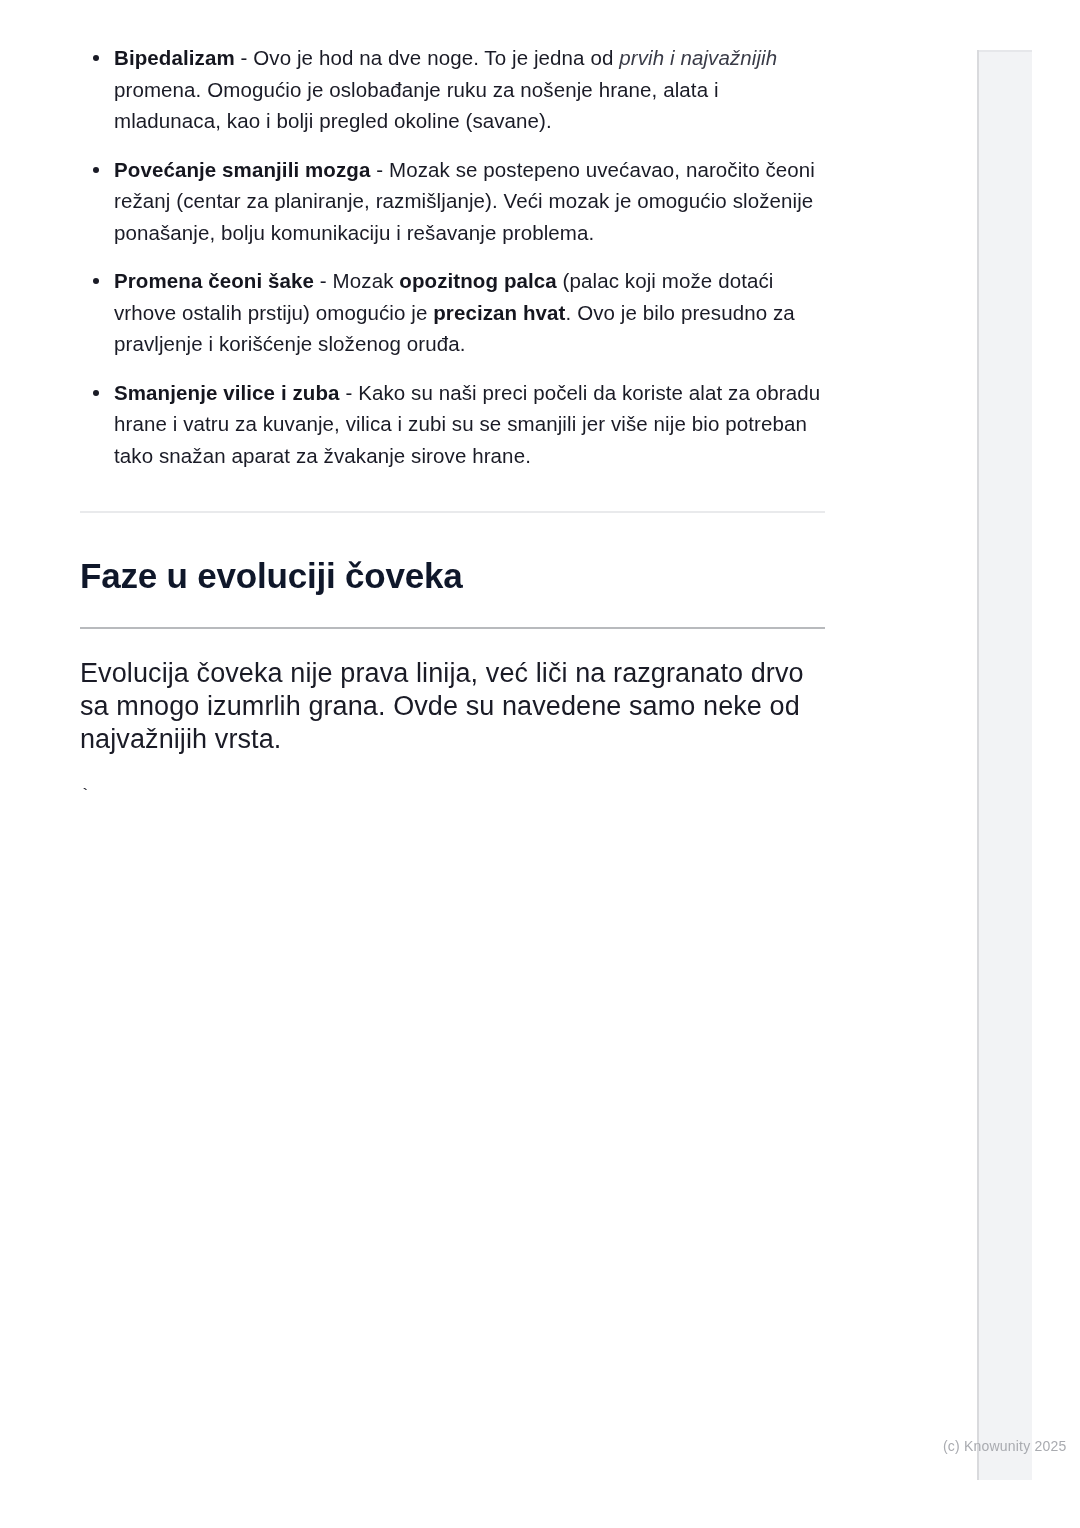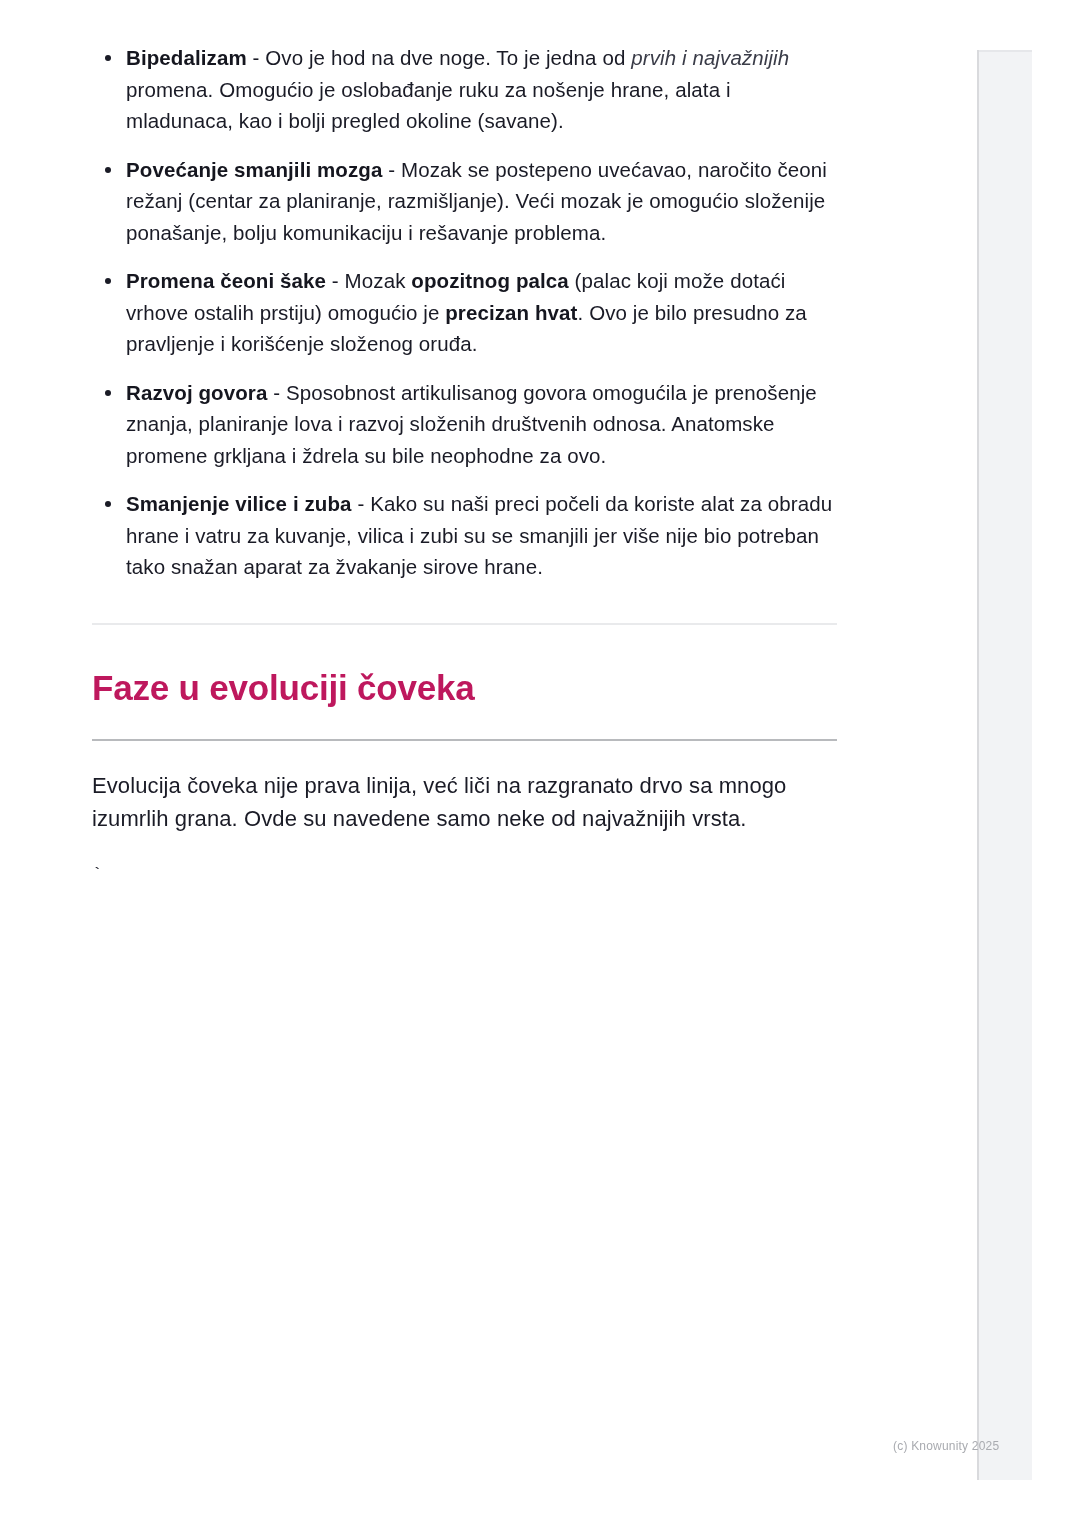--- a/index.html
+++ b/index.html
@@ -39,21 +39,21 @@
     position: absolute;
     left: 0; top: 0;
     width: 100%;
     height: 2px;
     background: #e6e7ea;
   }
 
   
   .content {
     position: absolute;
-    left: 92px;
+    left: 80px;
     top: 42px;
     width: 745px;
   }
 
   
   ul.feature-list {
     list-style: none;
     margin: 0;
     padding: 0;
   }
@@ -100,48 +100,48 @@
     margin: 0;
     width: 100%;
   }
 
   
   .section-heading {
     margin: 40px 0 28px 0;
     font-size: 35px;
     line-height: 46px;
     font-weight: 700;
-    color: #be185d;
+    color: #0f172a;
     letter-spacing: -0.2px;
   }
 
   
   .intro-paragraph {
     margin: 28px 0 0 0;
-    font-size: 22px;
+    font-size: 27px;
     line-height: 33px;
     color: #1a1b26;
     letter-spacing: 0.1px;
   }
 
   
   .stray-tick {
     margin: 30px 0 0 0;
     font-family: "Liberation Mono", "DejaVu Sans Mono", monospace;
     font-size: 17px;
     line-height: 20px;
     color: #1a1b26;
   }
 
   
   .watermark {
     position: absolute;
-    left: 893px;
+    left: 943px;
     top: 1437px;
-    font-size: 12px;
+    font-size: 14px;
     line-height: 18px;
     color: #a9abb0;
     letter-spacing: 0.2px;
     white-space: nowrap;
   }
 </style>
 </head>
 <body>
 
 <div class="page">
@@ -157,23 +157,20 @@
       </li>
 
       <li>
         <span class="bullet-dot"></span><span class="strong">Povećanje smanjili mozga</span><span> - </span><span>Mozak se postepeno uvećavao, naročito čeoni režanj (centar za planiranje, razmišljanje). Veći mozak je omogućio složenije ponašanje, bolju komunikaciju i rešavanje problema.</span>
       </li>
 
       <li>
         <span class="bullet-dot"></span><span class="strong">Promena čeoni šake</span><span> - </span><span>Mozak </span><span class="strong">opozitnog palca</span><span> (palac koji može dotaći vrhove ostalih prstiju) omogućio je </span><span class="strong">precizan hvat</span><span>. Ovo je bilo presudno za pravljenje i korišćenje složenog oruđa.</span>
       </li>
 
-      <li>
-        <span class="bullet-dot"></span><span class="strong">Razvoj govora</span><span> - </span><span>Sposobnost artikulisanog govora omogućila je prenošenje znanja, planiranje lova i razvoj složenih društvenih odnosa. Anatomske promene grkljana i ždrela su bile neophodne za ovo.</span>
-      </li>
 
       <li>
         <span class="bullet-dot"></span><span class="strong">Smanjenje vilice i zuba</span><span> - </span><span>Kako su naši preci počeli da koriste alat za obradu hrane i vatru za kuvanje, vilica i zubi su se smanjili jer više nije bio potreban tako snažan aparat za žvakanje sirove hrane.</span>
       </li>
 
     </ul>
 
     <hr class="rule-light">
 
     <h2 class="section-heading"><span>Faze u evoluciji čoveka</span><br></h2>

